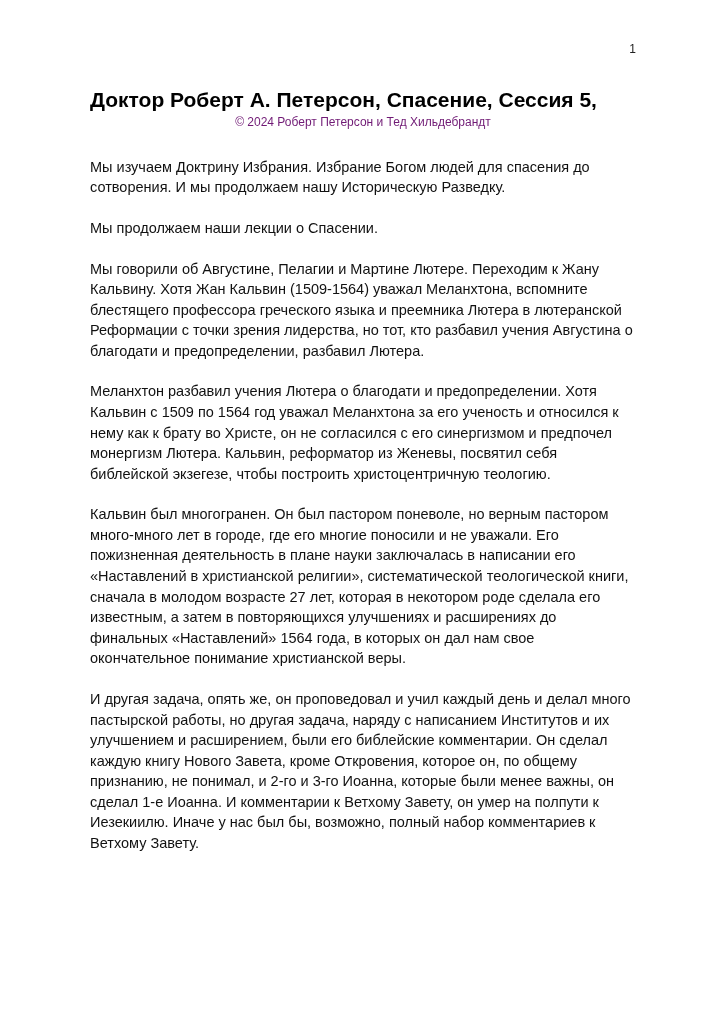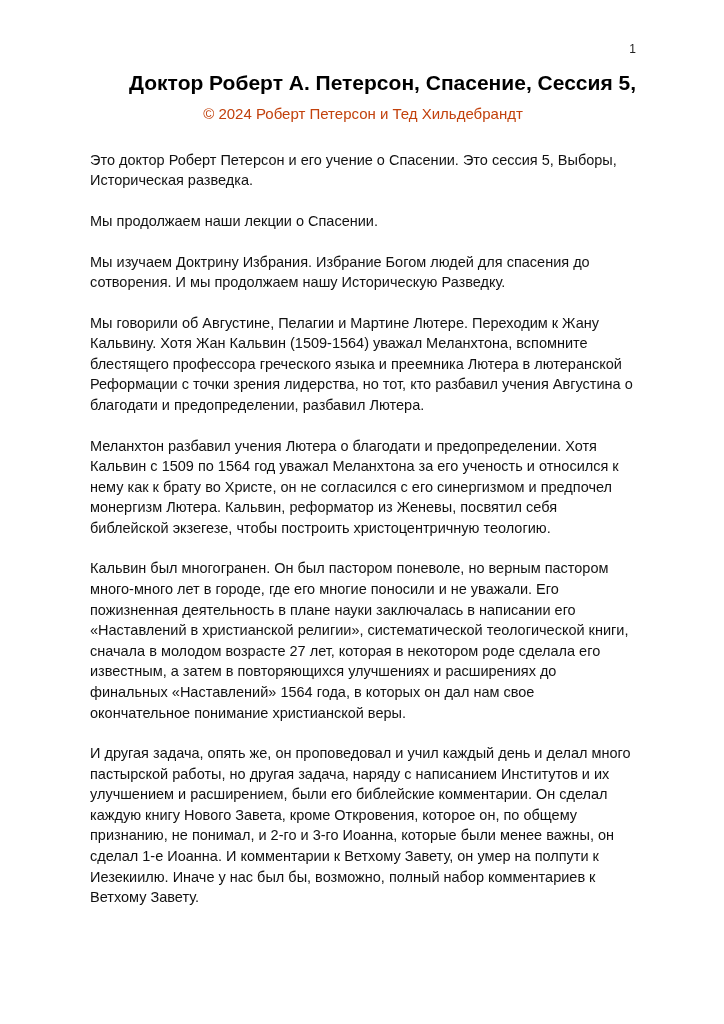--- a/index.html
+++ b/index.html
@@ -23,32 +23,31 @@
       padding: 40px 88px 30px 90px;
     }
     .page-number {
       position: absolute;
       top: 42px;
       right: 88px;
       font-size: 12px;
       color: #222222;
     }
     .doc-title {
-      margin-top: 28px;
-      text-align: right;
+      margin-top: 45px;
+      text-align: left;
       font-weight: bold;
       font-size: 21px;
       line-height: 1.42;
       color: #000000;
     }
     .copyright {
-      margin-top: 7px;
       text-align: center;
-      font-size: 15px;
-      color: #c2410c;
+      font-size: 12px;
+      color: #701a75;
     }
     .body-text {
       margin-top: 28px;
       font-size: 14.5px;
       line-height: 1.42;
       color: #111111;
     }
     .body-text p {
       margin: 0 0 20px 0;
     }
@@ -60,22 +59,21 @@
 
   <div class="page-number">1</div>
 
   <div class="doc-title">
     <div>Доктор Роберт А. Петерсон, Спасение, Сессия 5,</div>
   </div>
 
   <div class="copyright">© 2024 Роберт Петерсон и Тед Хильдебрандт</div>
 
   <div class="body-text">
-    <p>Это доктор Роберт Петерсон и его учение о Спасении. Это сессия 5, Выборы, Историческая разведка.</p>
+    <p>Мы изучаем Доктрину Избрания. Избрание Богом людей для спасения до сотворения. И мы продолжаем нашу Историческую Разведку.</p>
     <p>Мы продолжаем наши лекции о Спасении.</p>
-    <p>Мы изучаем Доктрину Избрания. Избрание Богом людей для спасения до сотворения. И мы продолжаем нашу Историческую Разведку.</p>
     <p>Мы говорили об Августине, Пелагии и Мартине Лютере. Переходим к Жану Кальвину. Хотя Жан Кальвин (1509-1564) уважал Меланхтона, вспомните блестящего профессора греческого языка и преемника Лютера в лютеранской Реформации с точки зрения лидерства, но тот, кто разбавил учения Августина о благодати и предопределении, разбавил Лютера.</p>
     <p>Меланхтон разбавил учения Лютера о благодати и предопределении. Хотя Кальвин с 1509 по 1564 год уважал Меланхтона за его ученость и относился к нему как к брату во Христе, он не согласился с его синергизмом и предпочел монергизм Лютера. Кальвин, реформатор из Женевы, посвятил себя библейской экзегезе, чтобы построить христоцентричную теологию.</p>
     <p>Кальвин был многогранен. Он был пастором поневоле, но верным пастором много-много лет в городе, где его многие поносили и не уважали. Его пожизненная деятельность в плане науки заключалась в написании его «Наставлений в христианской религии», систематической теологической книги, сначала в молодом возрасте 27 лет, которая в некотором роде сделала его известным, а затем в повторяющихся улучшениях и расширениях до финальных «Наставлений» 1564 года, в которых он дал нам свое окончательное понимание христианской веры.</p>
     <p>И другая задача, опять же, он проповедовал и учил каждый день и делал много пастырской работы, но другая задача, наряду с написанием Институтов и их улучшением и расширением, были его библейские комментарии. Он сделал каждую книгу Нового Завета, кроме Откровения, которое он, по общему признанию, не понимал, и 2-го и 3-го Иоанна, которые были менее важны, он сделал 1-е Иоанна. И комментарии к Ветхому Завету, он умер на полпути к Иезекиилю. Иначе у нас был бы, возможно, полный набор комментариев к Ветхому Завету.</p>
   </div>
 
 </div>
 
 </body></html>

